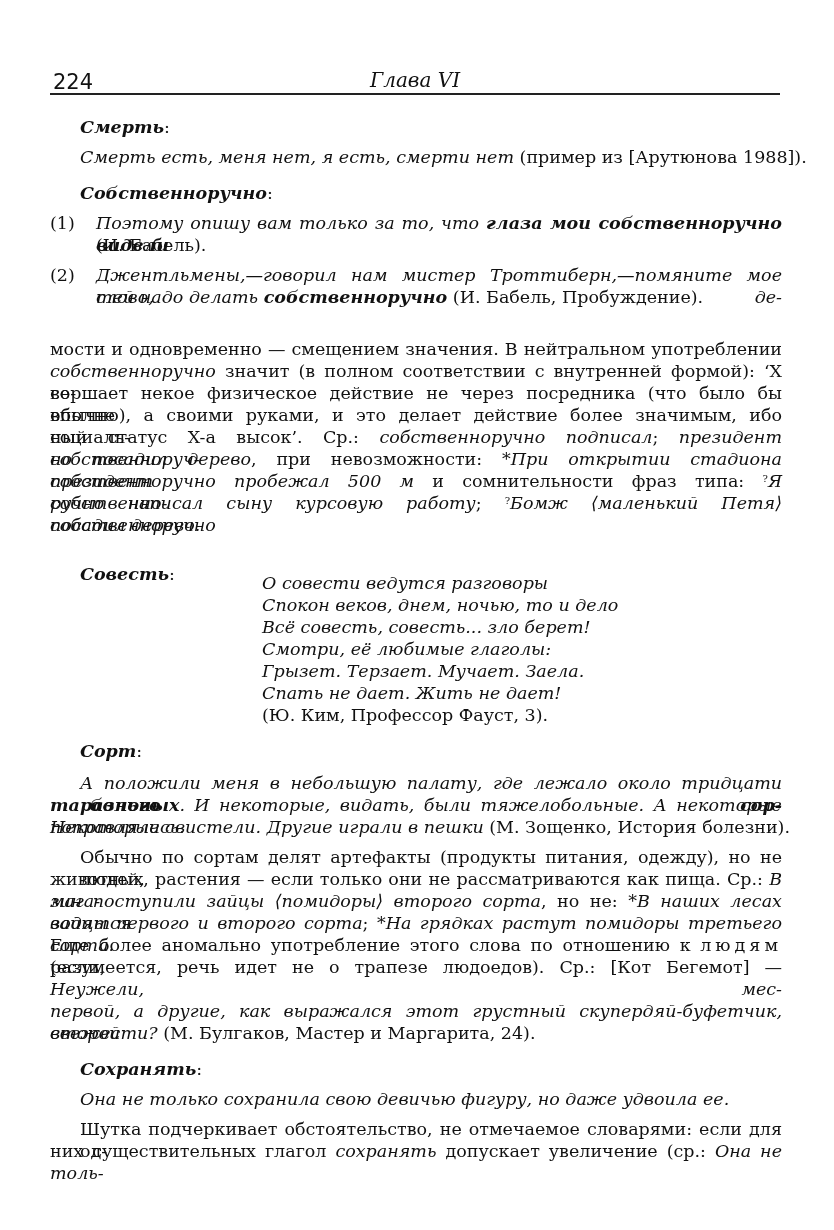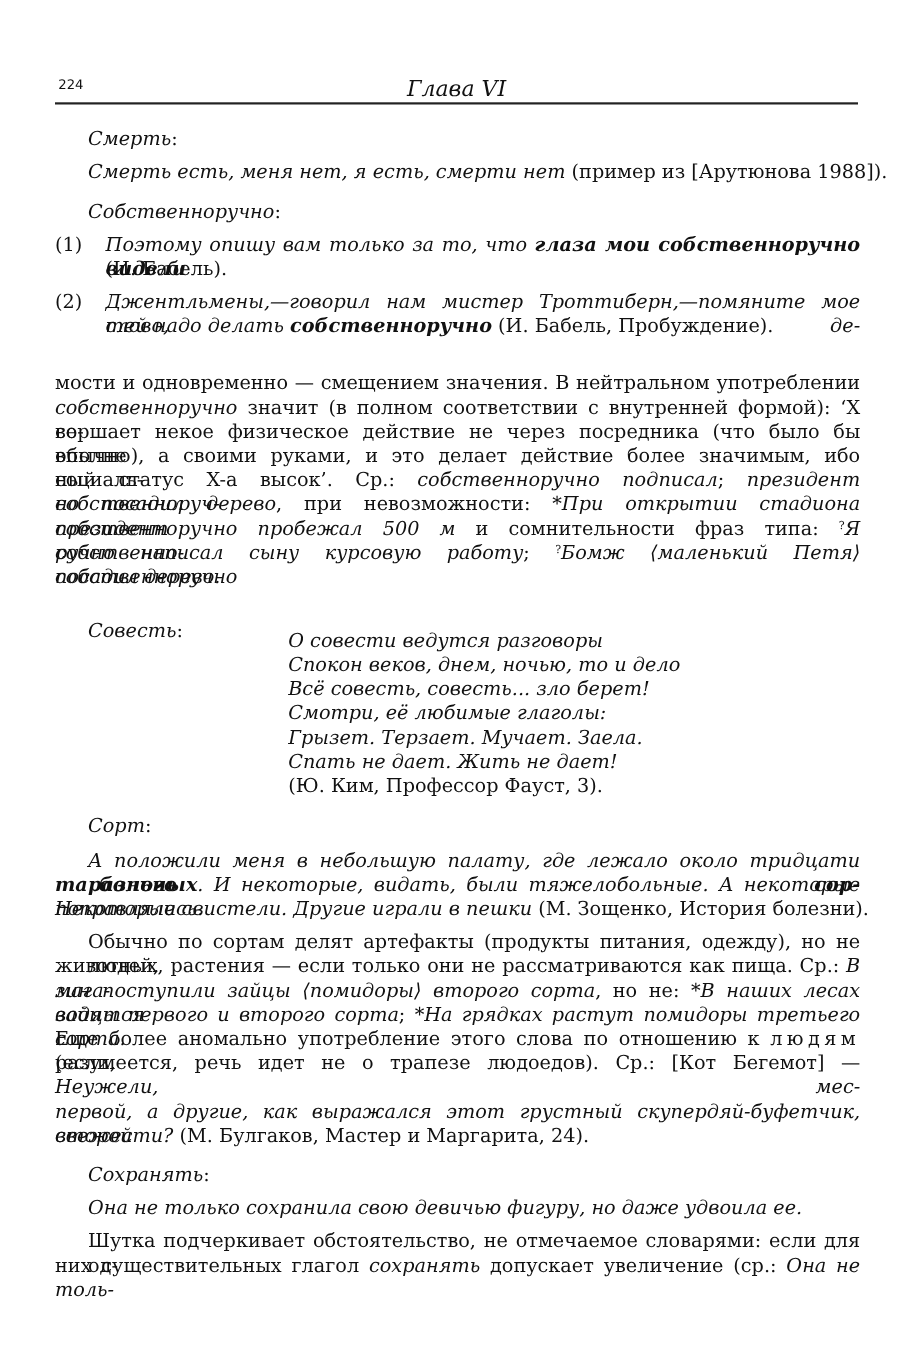--- a/index.html
+++ b/index.html
@@ -1,25 +1,25 @@
 <!DOCTYPE html>
 <html><head>
 <meta charset="utf-8">
 <style>
   html, body { margin:0; padding:0; background:#ffffff; }
   body { width:834px; height:1230px; position:relative; overflow:hidden;
          font-family:"DejaVu Serif","Liberation Serif",serif; color:#111; }
   .page { position:absolute; left:0; top:0; width:834px; height:1230px; }
   .header { position:absolute; left:50px; top:64px; width:730px; height:28px; }
-  .page-number { position:absolute; left:3px; top:6px; font-family:"DejaVu Sans","Liberation Sans",sans-serif; font-size:12px; }
+  .page-number { position:absolute; left:3px; top:6px; font-family:"DejaVu Sans","Liberation Sans",sans-serif; font-size:21px; }
   .running-head { position:absolute; left:0; width:100%; top:4px; text-align:center; font-style:italic; font-size:20px; }
   .header-rule { position:absolute; left:0; top:29px; width:730px; height:0; border-top:2px solid #222; }
   .line { position:absolute; white-space:nowrap; font-size:17.5px; line-height:22px; }
   .j { text-align:justify; text-align-last:justify; white-space:normal; }
-  .term { font-weight:normal; font-style:italic; }
+  .term { font-weight:bold; font-style:italic; }
   .colon { font-weight:normal; font-style:normal; }
   i { font-style:italic;text-align:center; }
   .bi { font-weight:bold; font-style:italic; }
   .spaced { letter-spacing:4px; }
   sup { font-size:10px; vertical-align:top; position:relative; top:-2px; }
 </style>
 </head>
 <body>
 
 <div class="page">

